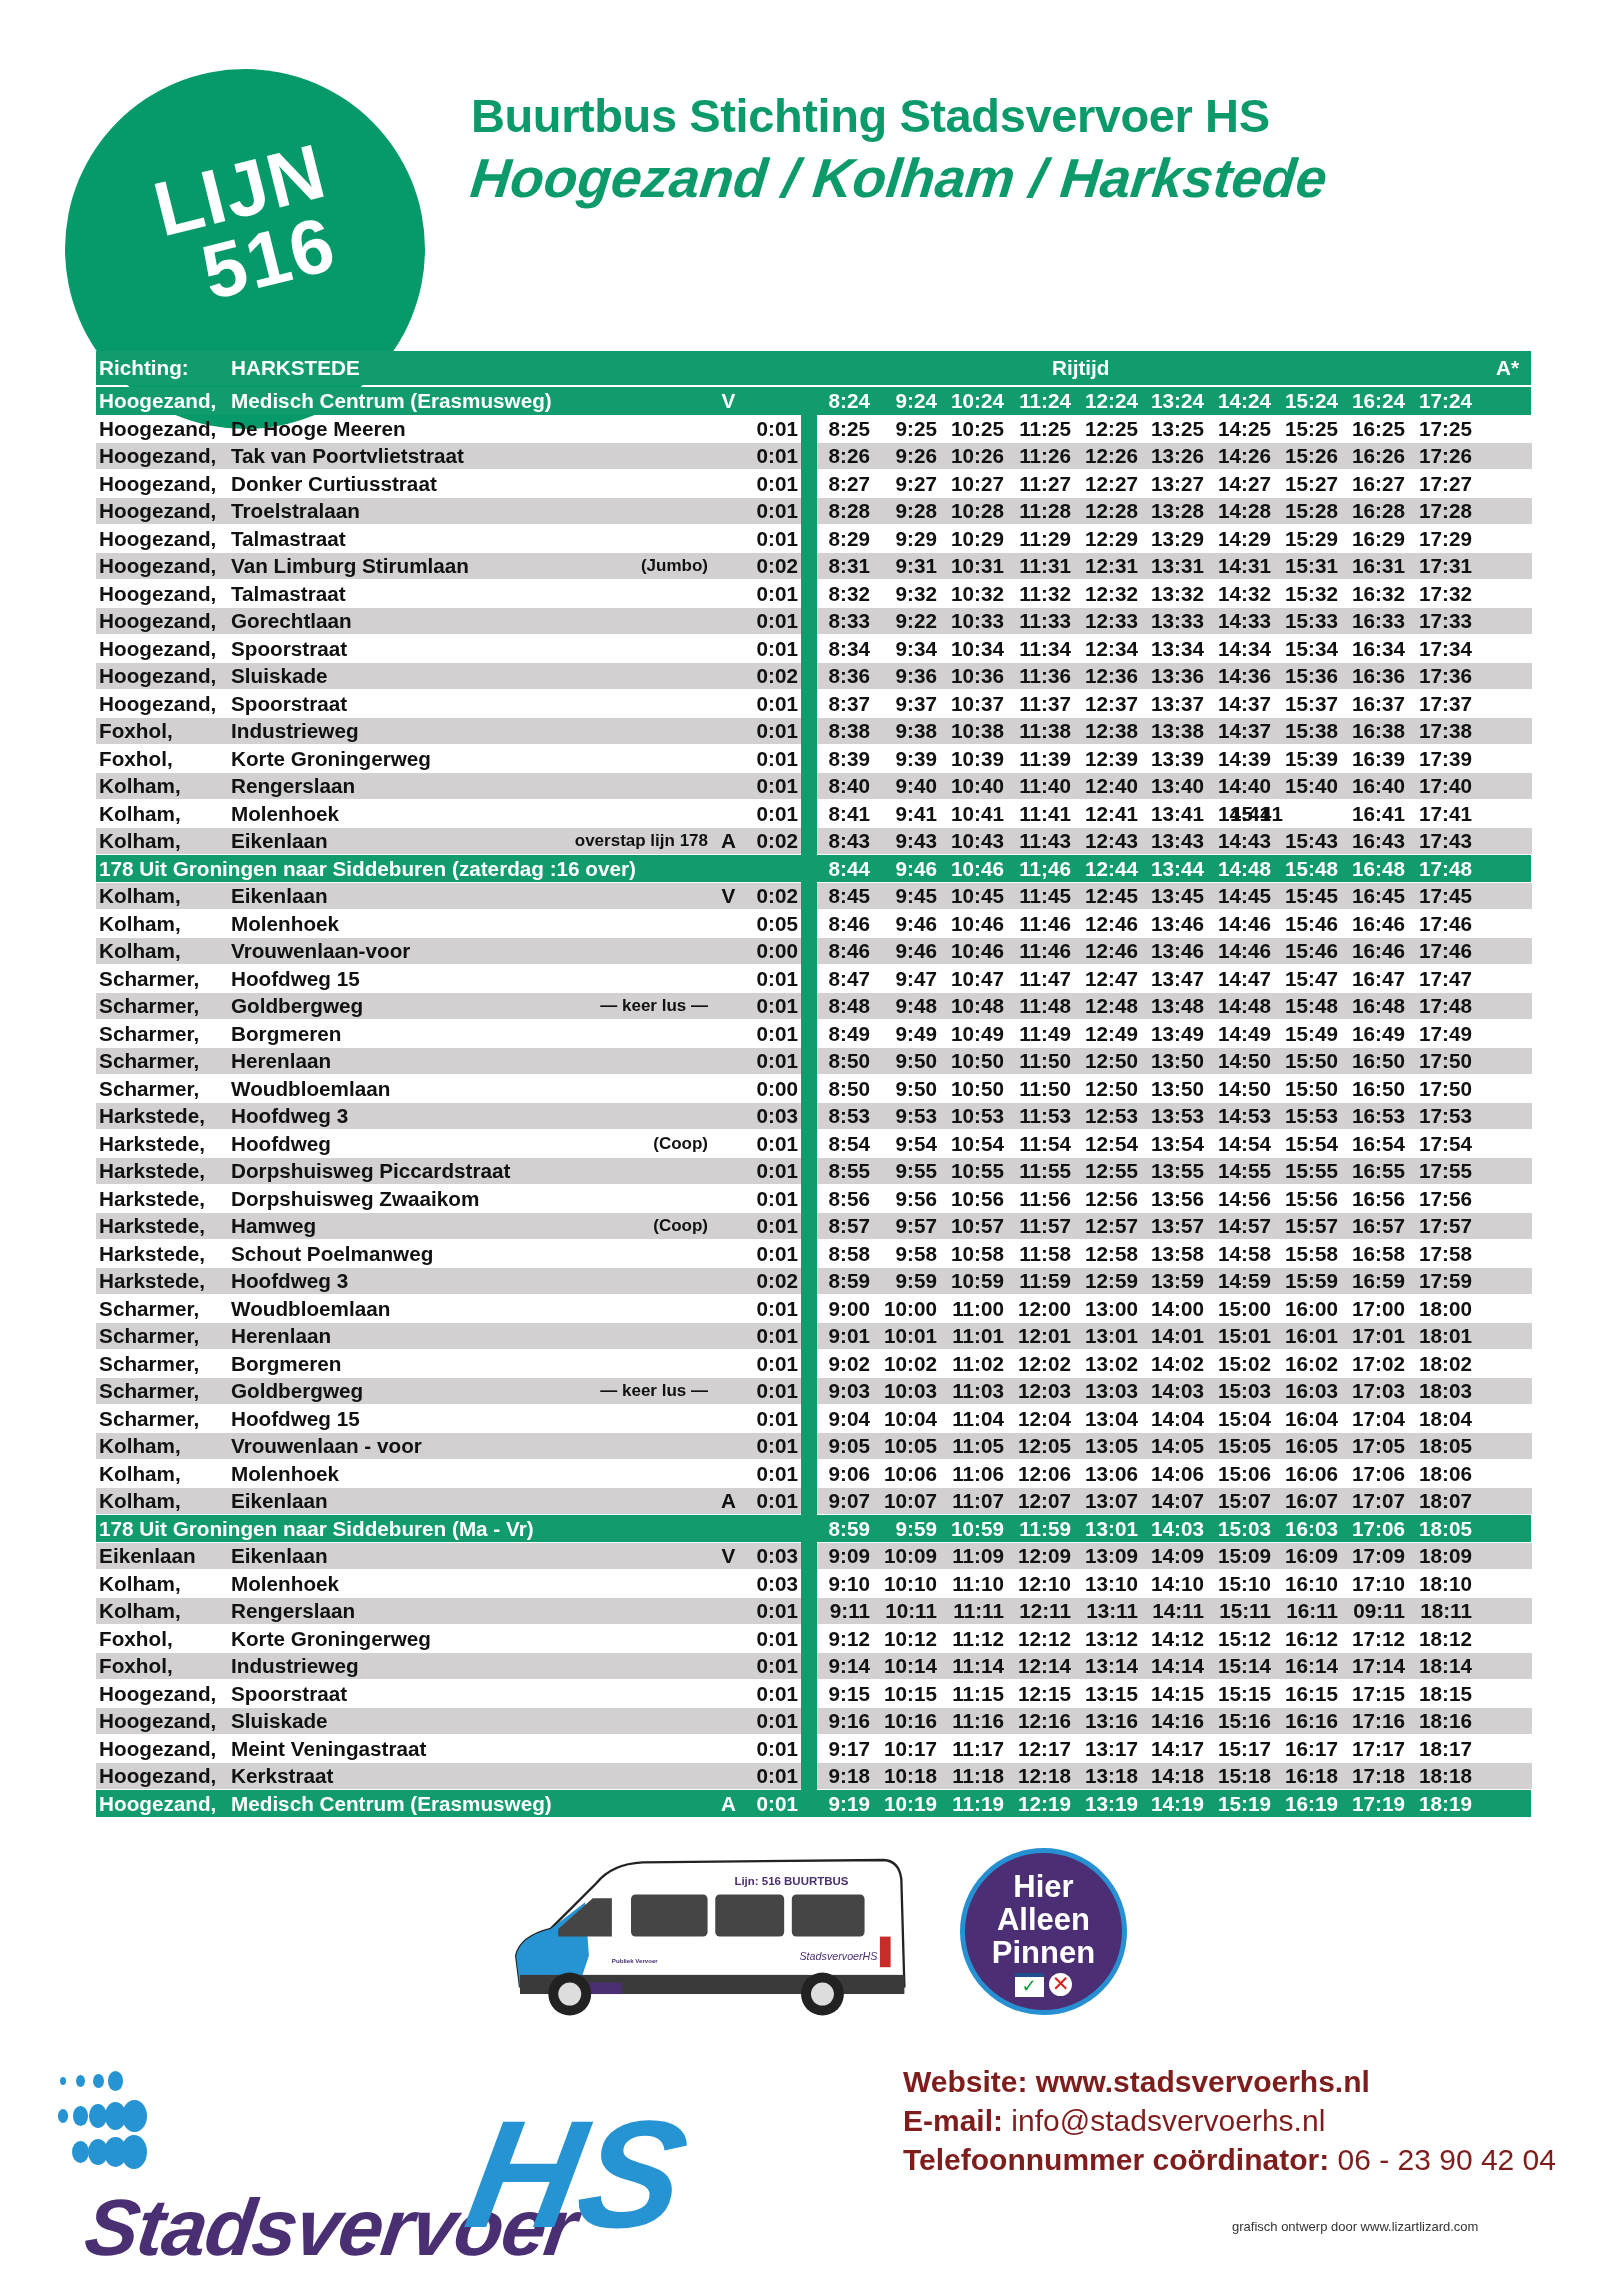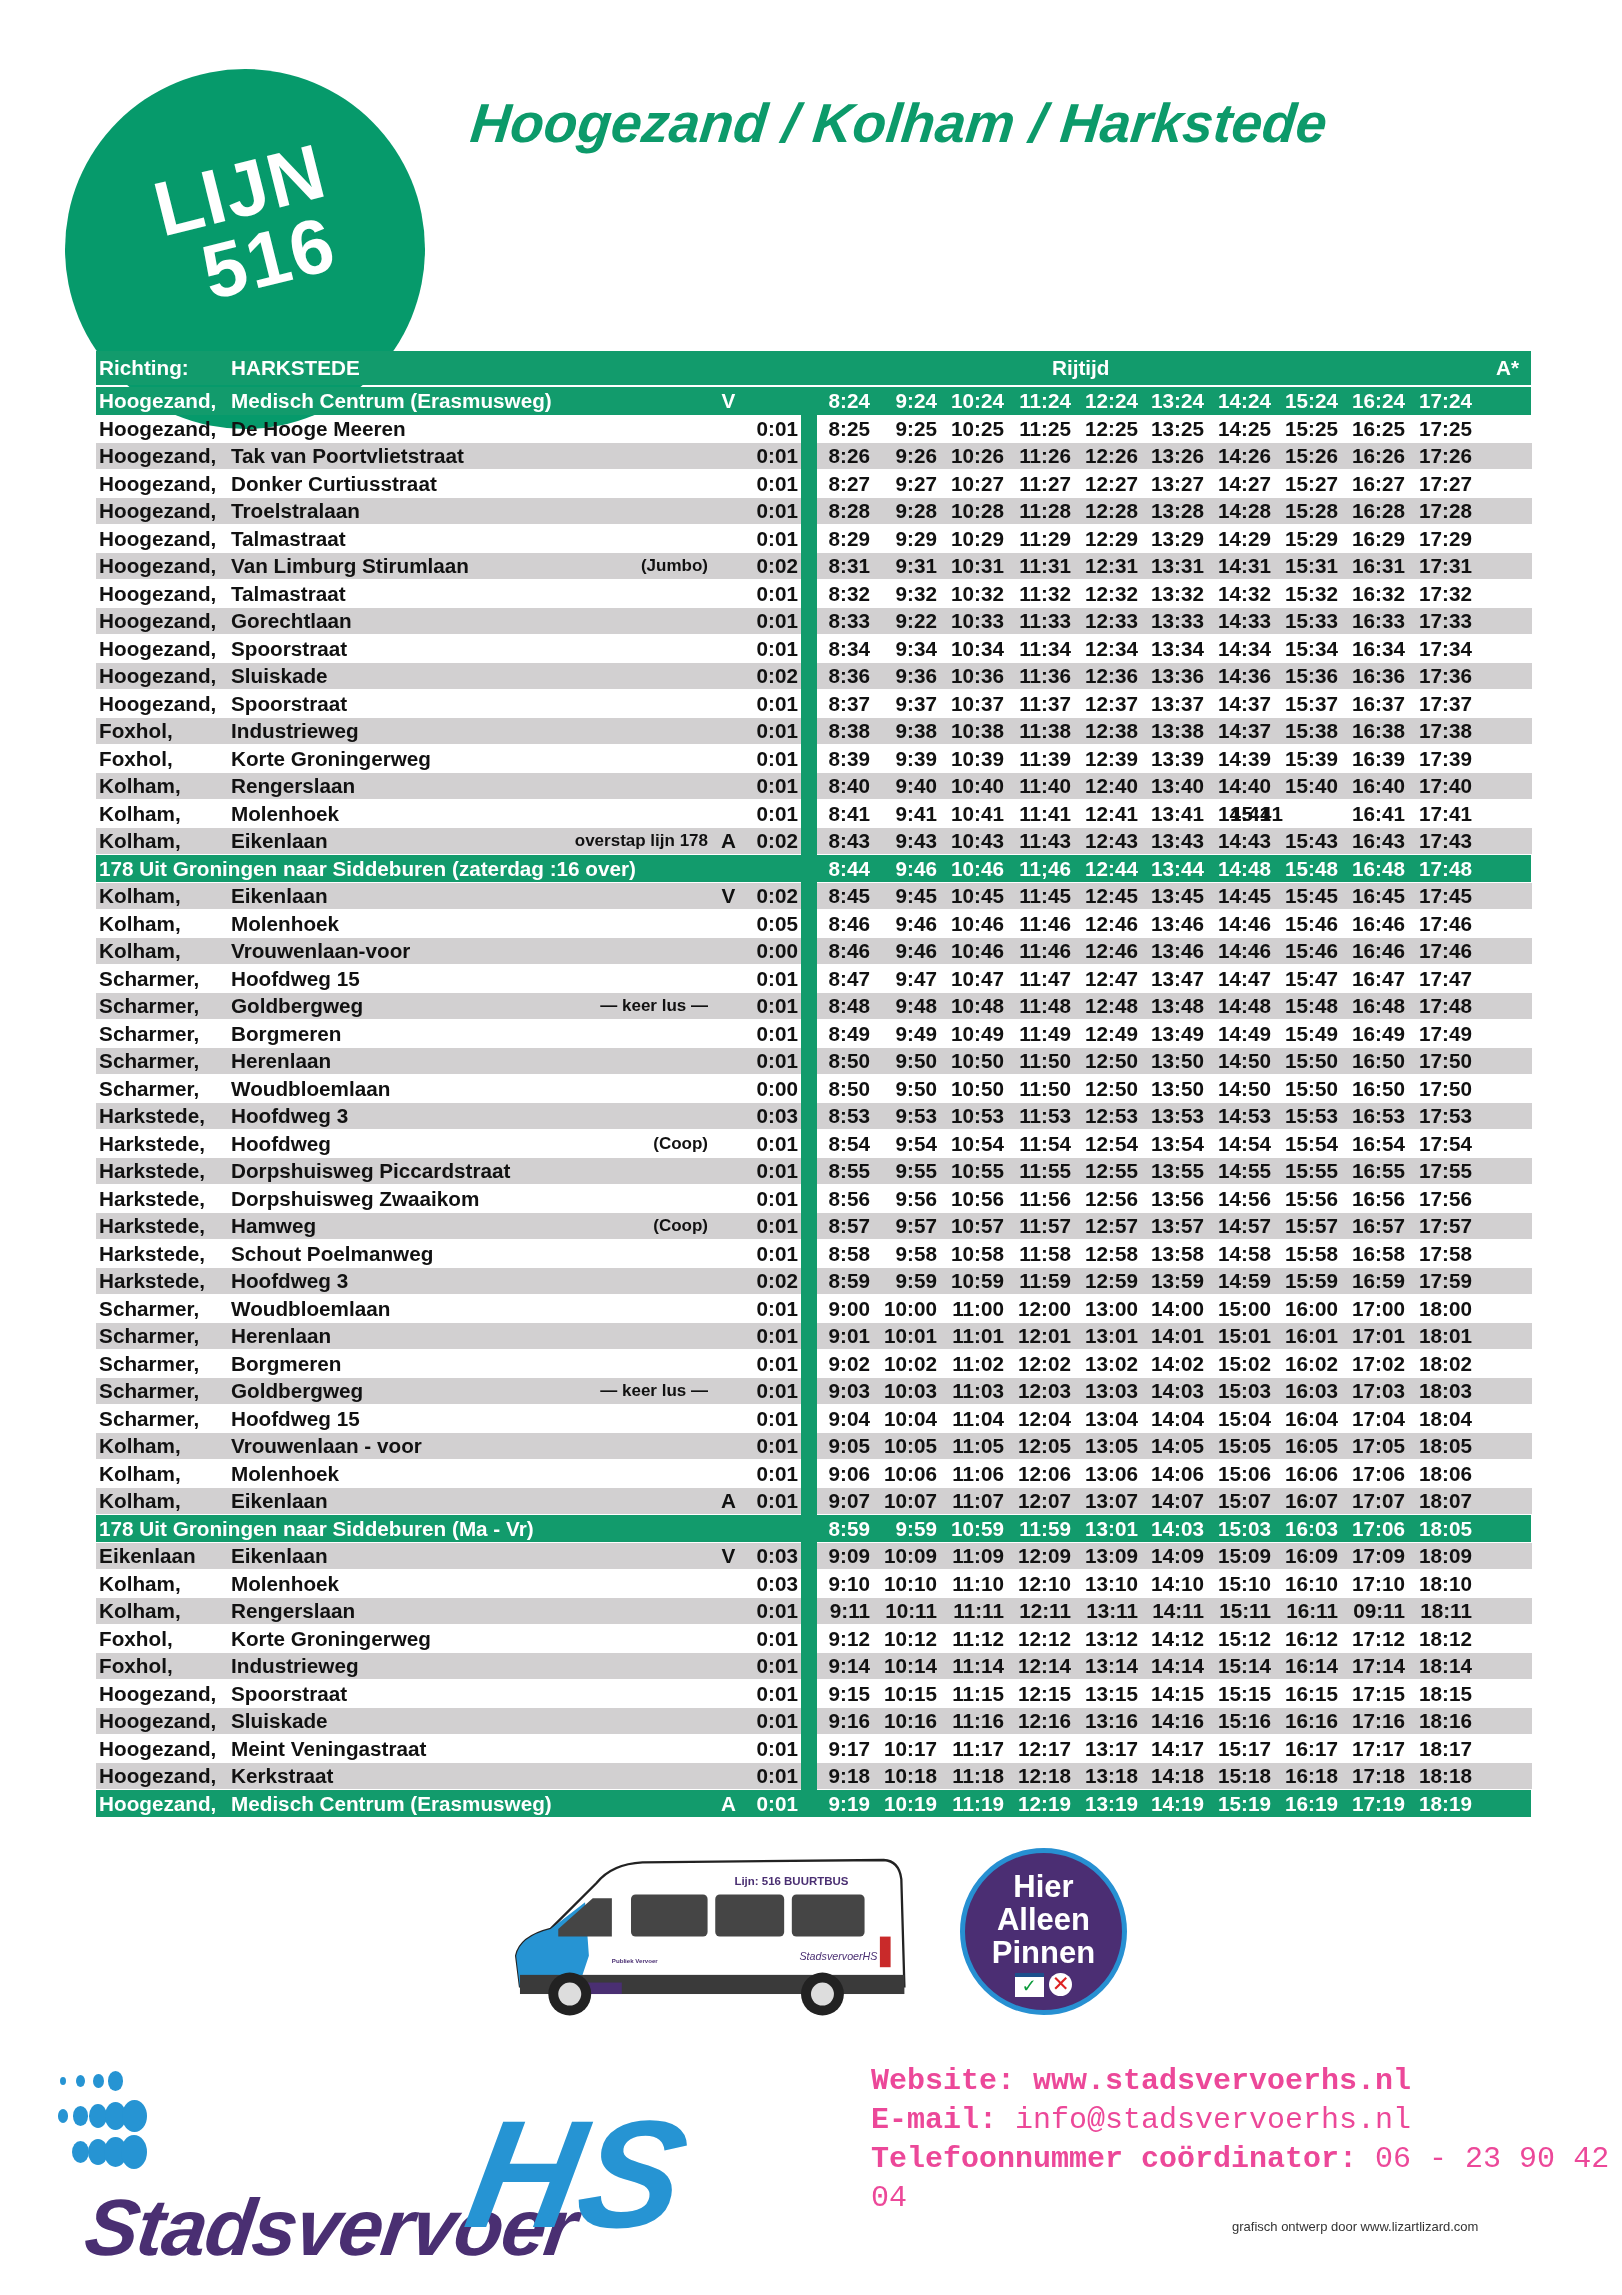--- a/index.html
+++ b/index.html
@@ -43,37 +43,38 @@
   #pin-badge { position:absolute; left:960px; top:1848px; width:167px; height:167px; border-radius:50%;
                background:#4b2e73; border:5.4px solid #2790d2; box-sizing:border-box; color:#fff; text-align:center;
                font-weight:bold; font-size:31px; line-height:33px; padding-top:17px; }
   #pin-badge .icons { margin-top:3.1px; font-size:20px; line-height:23px; }
   #logo { position:absolute; left:46px; top:2066px; width:689px; height:199px; }
   #logo .word { position:absolute; left:40px; top:116px; font-size:80px; font-style:italic; color:#4a2f72;
                 font-weight:bold; letter-spacing:-1.5px; transform:skewX(-8deg); }
   #logo .hs { position:absolute; left:425px; top:31px; font-size:153px; font-style:italic; font-weight:bold; color:#2694d3;
               transform:skewX(-10deg); line-height:153px; }
   .dot { position:absolute; border-radius:50%; background:#2694d3; }
-  #contact { position:absolute; left:871px; top:2062px; color:#ec4899;font-family:Liberation Mono, monospace; }
+  #contact { position:absolute; left:903px; top:2062px; color:#7f1d1d; }
   #contact .line { font-size:30px; line-height:39px; }
   #contact b { font-weight:bold; }
   #contact .val { font-weight:normal; }
   #credit { position:absolute; left:1232px; top:2219px; font-size:13px; color:#333; }
 </style>
 </head>
 <body>
 
 <div id="line-badge">
   <div class="badge-text">
     <span class="l1">LIJN</span>
     <span class="l2">516</span>
   </div>
 </div>
 
 <div id="title-block">
+  <div class="t1">Buurtbus Stichting Stadsvervoer HS</div>
   <div class="t3">Hoogezand / Kolham / Harkstede</div>
 </div>
 
 <div id="timetable">
   <div class="row head">
     <span class="cell c-place">Richting:</span>
     <span class="cell c-stop">HARKSTEDE</span>
     <span class="cell" style="left:956px">Rijtijd</span>
     <span class="cell" style="left:1400px">A*</span>
   </div>

